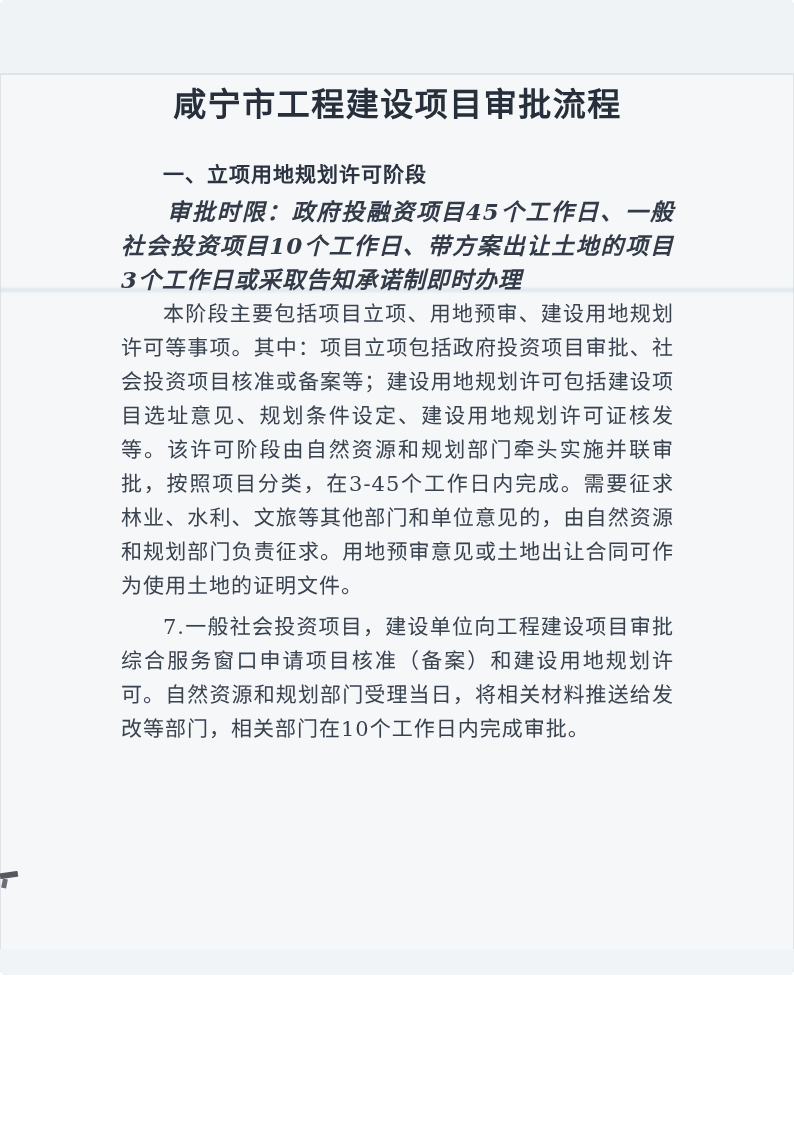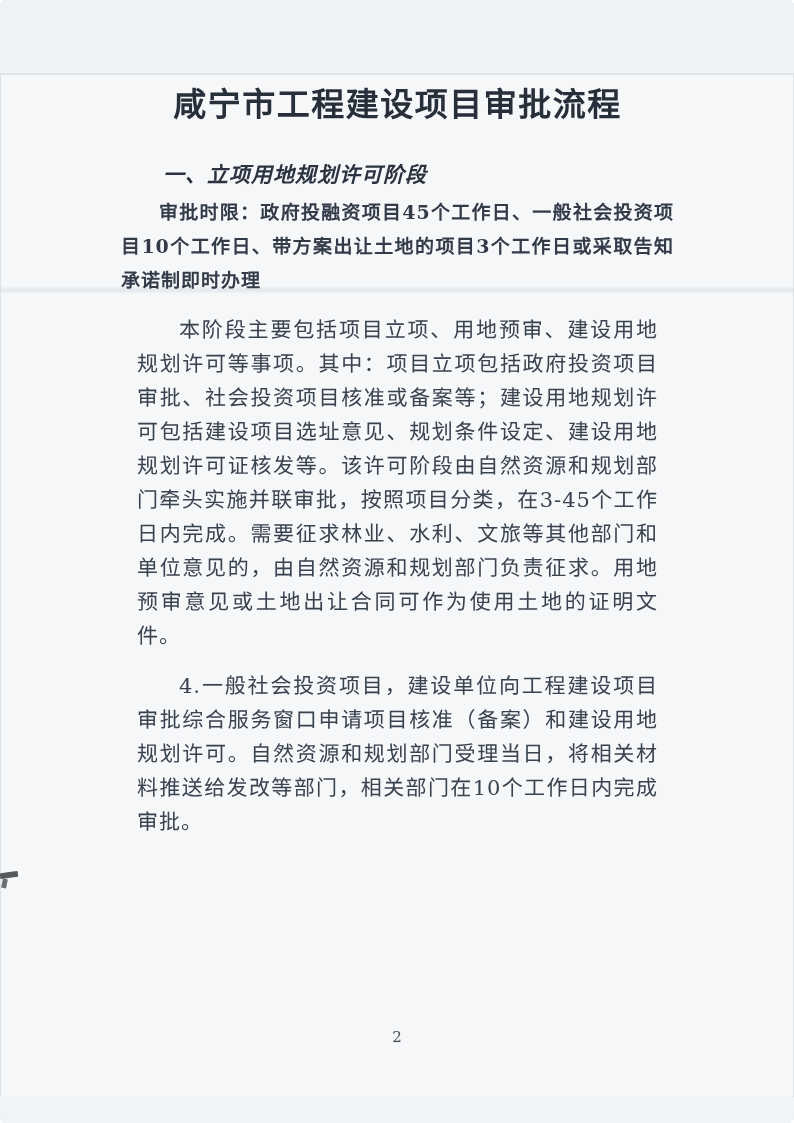--- a/index.html
+++ b/index.html
@@ -4,21 +4,21 @@
 <title>咸宁市工程建设项目审批流程</title>
 <style>
   html, body {
     margin: 0;
     padding: 0;
     background: #ffffff;
   }
   .page {
     position: relative;
     width: 794px;
-    height: 1123px;
+    height: 975px;
     margin: 0 auto;
     background: #f5f7f9;
     box-shadow: inset 0 0 0 1px #dfe3e6;
     overflow: hidden;
     font-family: "DejaVu Serif", "Liberation Serif", serif;
     border-radius: 6px;
   }
   
   .scan-band-top {
     position: absolute;
@@ -75,35 +75,35 @@
   }
   .section-heading {
     margin: 36px 0 0 0;
     padding-left: 42px;
     font-size: 21px;
     line-height: 27px;
     font-weight: bold;
     letter-spacing: 1px;
     color: #2b3340;
     font-family: "DejaVu Sans", "Liberation Sans", sans-serif;
-    font-style: italic;
   }
   .time-limit {
     margin: 6px 0 0 0;
-    font-size: 19px;
+    font-size: 23px;
     line-height: 34px;
     font-weight: bold;
+    font-style: italic;
     letter-spacing: 1px;
     text-indent: 2em;
     text-align: justify;
     text-align-last: left;
     color: #333b49;
   }
   .body-para {
-    margin: 16px;
+    margin: 0;
     font-size: 21px;
     line-height: 34px;
     letter-spacing: 1px;
     text-indent: 2em;
     text-align: justify;
     text-align-last: left;
     color: #39424f;
   }
   .body-para + .body-para {
     margin-top: 7px;
@@ -132,19 +132,19 @@
   <div class="content">
     <h1 class="doc-title">咸宁市工程建设项目审批流程</h1>
 
     <h2 class="section-heading">一、立项用地规划许可阶段</h2>
 
     <p class="time-limit">审批时限：政府投融资项目45个工作日、一般社会投资项目10个工作日、带方案出让土地的项目3个工作日或采取告知承诺制即时办理</p>
 
     <p class="body-para">本阶段主要包括项目立项、用地预审、建设用地规划许可等事项。其中：项目立项包括政府投资项目审批、社会投资项目核准或备案等；建设用地规划许可包括建设项目选址意见、规划条件设定、建设用地规划许可证核发等。该许可阶段由自然资源和规划部门牵头实施并联审批，按照项目分类，在3-45个工作日内完成。需要征求林业、水利、文旅等其他部门和单位意见的，由自然资源和规划部门负责征求。用地预审意见或土地出让合同可作为使用土地的证明文件。</p>
 
 
-    <p class="body-para">4.一般社会投资项目，建设单位向工程建设项目审批综合服务窗口申请项目核准（备案）和建设用地规划许可。自然资源和规划部门受理当日，将相关材料推送给发改等部门，相关部门在10个工作日内完成审批。</p>
+    <p class="body-para">7.一般社会投资项目，建设单位向工程建设项目审批综合服务窗口申请项目核准（备案）和建设用地规划许可。自然资源和规划部门受理当日，将相关材料推送给发改等部门，相关部门在10个工作日内完成审批。</p>
 
   </div>
 
   <div class="page-number">2</div>
 
 </div>
 
 </body></html>

